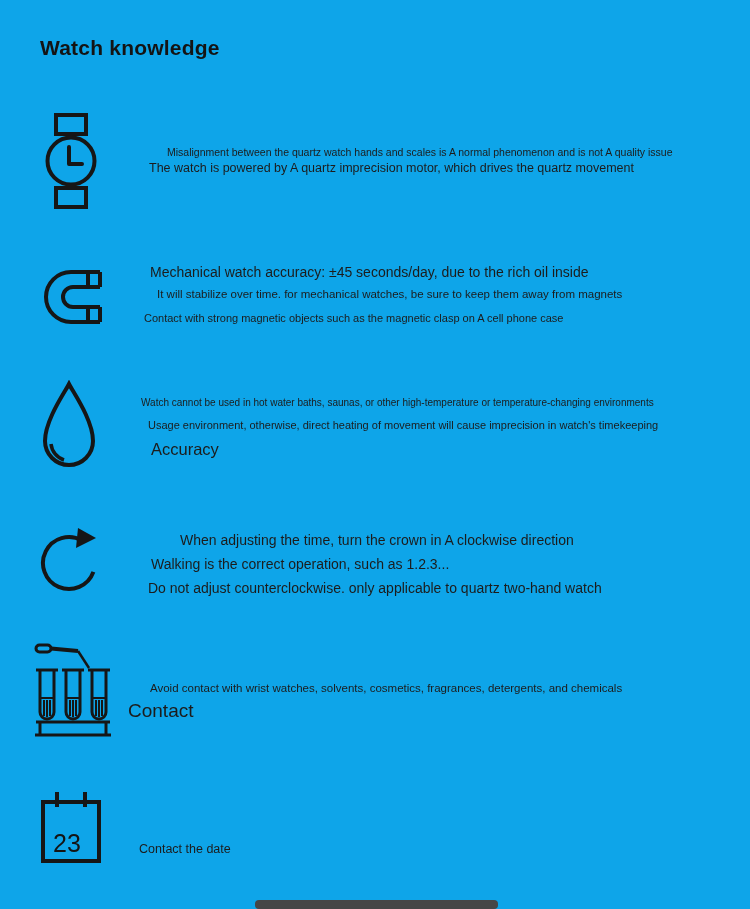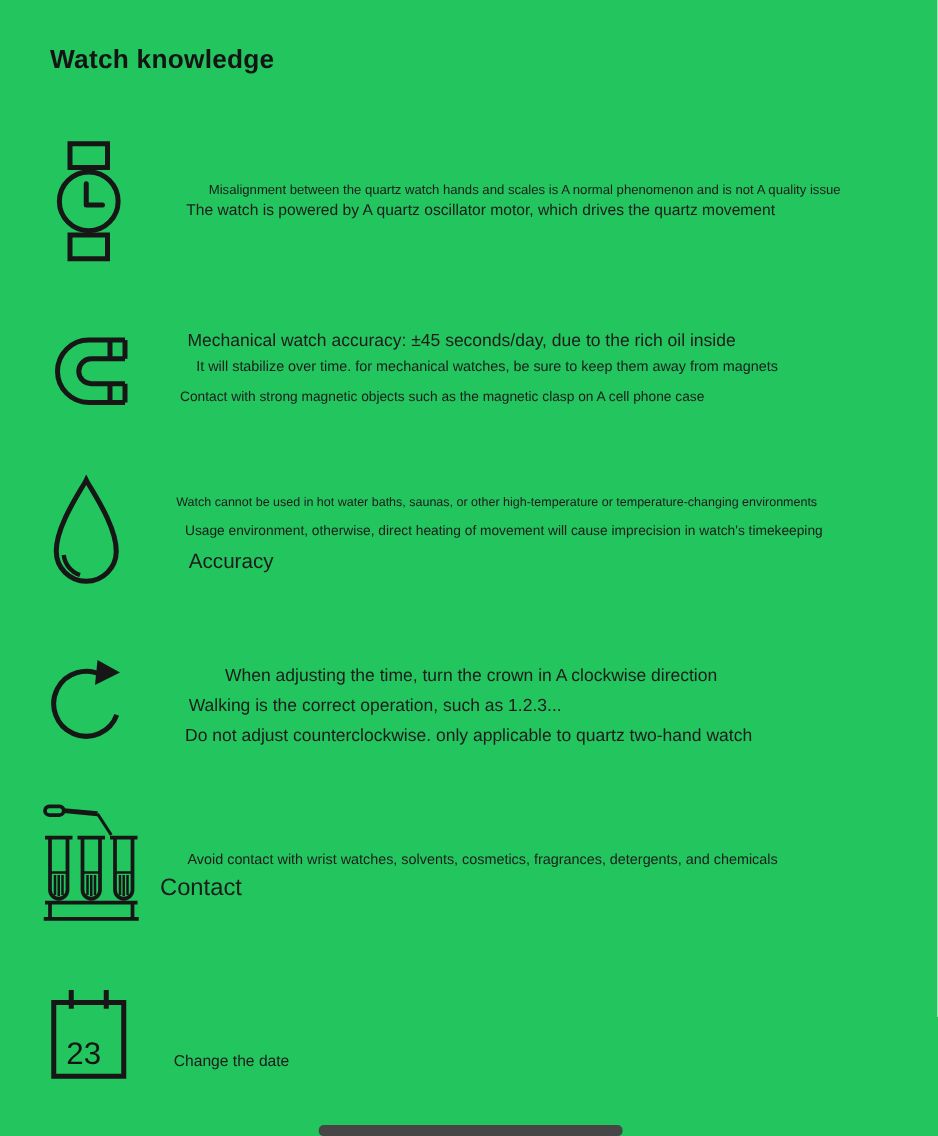--- a/index.html
+++ b/index.html
@@ -1,18 +1,18 @@
 <!DOCTYPE html>
 <html><head>
 <meta charset="utf-8">
 <style>
   * { margin:0; padding:0; box-sizing:border-box; }
   html,body { background:#ffffff; }
   body { font-family:"Liberation Sans", sans-serif; }
-  .page { position:relative; width:750px; height:909px; background:#22c55e; overflow:hidden; }
+  .page { position:relative; width:750px; height:909px; background:#0ea5e9; overflow:hidden; }
 
   .title { position:absolute; left:40px; top:36px; font-size:21px; font-weight:700; color:#141414; letter-spacing:.2px; }
 
   .line { position:absolute; white-space:nowrap; color:#1c1c1c; font-weight:400; }
 
   .s1l1{left:167px;top:146px;font-size:10.5px}
   .s1l2{left:149px;top:161px;font-size:12.5px}
 
   .s2l1{left:150px;top:264px;font-size:14px}
   .s2l2{left:157px;top:288px;font-size:11.5px}
@@ -56,21 +56,21 @@
     <svg width="62" height="98" viewBox="0 0 62 98" xmlns="http://www.w3.org/2000/svg">
       <g fill="none" stroke="#161616" stroke-width="4">
         <rect x="16" y="3" width="30" height="19"></rect>
         <circle cx="31" cy="49" r="23.5"></circle>
         <path d="M29 35 V 52 H 42" stroke-linecap="round" stroke-linejoin="round"></path>
         <rect x="16" y="76" width="30" height="19"></rect>
       </g>
     </svg>
   </div>
   <div class="line s1l1">Misalignment between the quartz watch hands and scales is A normal phenomenon and is not A quality issue</div>
-  <div class="line s1l2">The watch is powered by A quartz oscillator motor, which drives the quartz movement</div>
+  <div class="line s1l2">The watch is powered by A quartz imprecision motor, which drives the quartz movement</div>
 
   <div class="icon i2">
     <svg width="66" height="62" viewBox="0 0 66 62" xmlns="http://www.w3.org/2000/svg">
       <g fill="none" stroke="#161616" stroke-width="4">
         <path d="M62 6 H 33 A 25 25 0 0 0 33 56 H 62"></path>
         <path d="M62 21 H 35 A 10 10 0 0 0 35 41 H 62"></path>
         <path d="M62 6 V 21"></path>
         <path d="M62 41 V 56"></path>
         <path d="M50 6 V 21"></path>
         <path d="M50 41 V 56"></path>
@@ -138,17 +138,17 @@
   <div class="icon i6">
     <svg width="62" height="74" viewBox="0 0 62 74" xmlns="http://www.w3.org/2000/svg">
       <g fill="none" stroke="#161616" stroke-width="4">
         <rect x="3" y="12" width="56" height="59"></rect>
         <path d="M17 2 V 17"></path>
         <path d="M45 2 V 17"></path>
       </g>
     </svg>
   </div>
   <div class="calendar-day">23</div>
-  <div class="line s6l2">Change the date</div>
+  <div class="line s6l2">Contact the date</div>
 
   <div class="footer-bar"></div>
 
 </div>
 
 </body></html>

